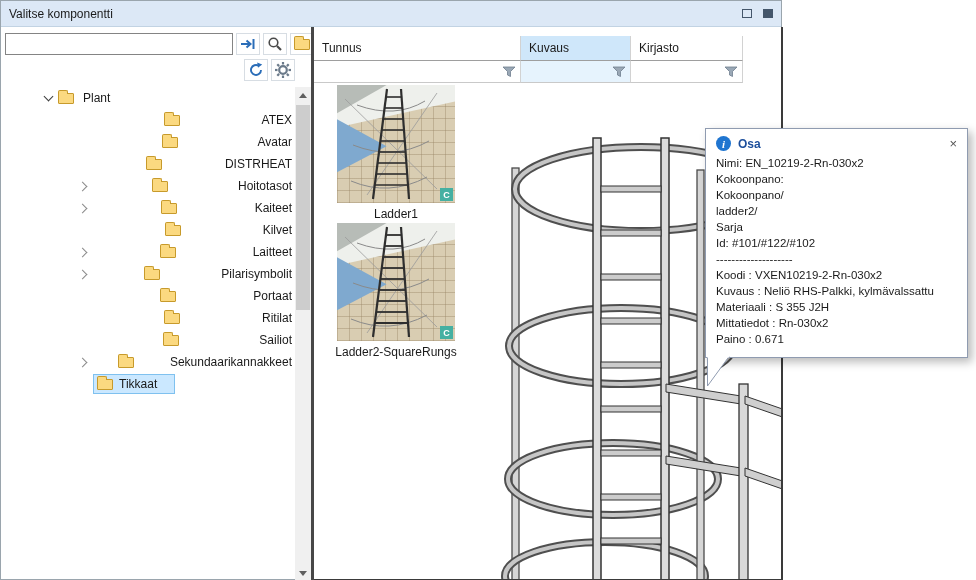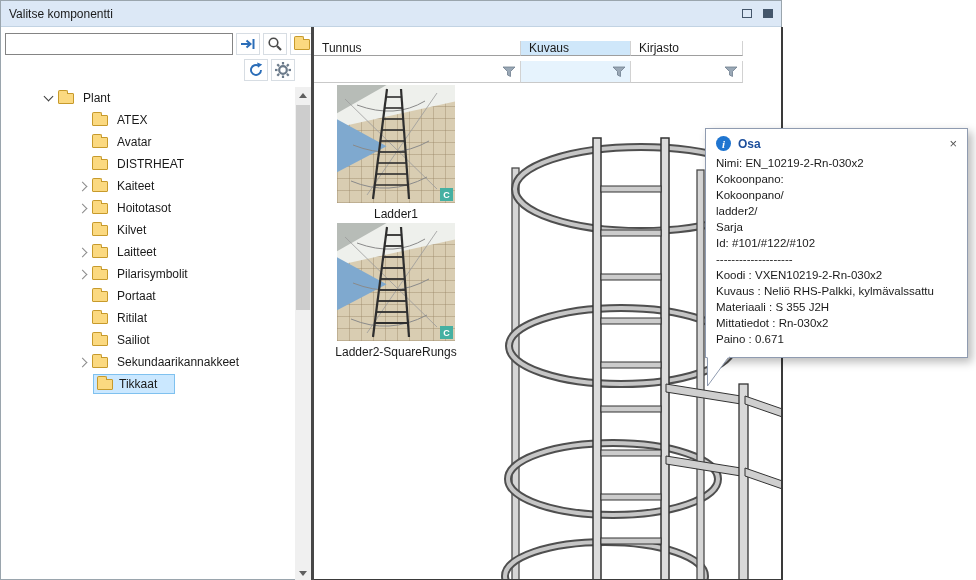--- a/index.html
+++ b/index.html
@@ -35,21 +35,21 @@
                  border-radius:1px; position:relative; display:inline-block; }
   .mini-folder::before { content:""; position:absolute; top:-4px; left:-1px; width:8px; height:3px;
                  background:#fbd980; border:1px solid #c79a2b; border-bottom:none;
                  border-radius:2px 2px 0 0; }
 
   
   .tree { position:absolute; left:0; top:86px; width:294px; height:494px; overflow:hidden;
           font-size:12px; }
   .trow { height:22px; display:flex; align-items:center; gap:6px; cursor:default; }
   .trow.root  { padding-left:44px; }
-  .trow.child { padding-left:78px; }
+  .trow.child { padding-left:78px;justify-content:space-between; }
   .chev { display:inline-block; width:7px; height:7px; flex:0 0 7px;
           border-right:1.6px solid #8a8a8a; border-bottom:1.6px solid #8a8a8a;
           transform:rotate(-45deg); }
   .chev.down { border-color:#3c3c3c; transform:rotate(45deg); margin-top:-3px; }
   .chev.hidden { visibility:hidden; }
   .tlabel { padding:1px 3px; white-space:nowrap; }
   .selbox { display:flex; align-items:center; gap:6px; background:#cbe8ff;
             border:1px solid #7fc1ef; padding:2px 17px 2px 3px; margin-left:-3px; }
 
   
@@ -61,21 +61,21 @@
             border-bottom:5px solid #5f5f5f; }
   .tri-down { width:0; height:0; border-left:4px solid transparent; border-right:4px solid transparent;
             border-top:5px solid #5f5f5f; }
   .sb-thumb { position:absolute; left:1px; top:18px; width:14px; height:205px; background:#cdcdcd; }
 
   .splitter { position:absolute; left:310px; top:26px; width:3px; height:554px; background:#474747; }
 
   
   .rpanel { position:absolute; left:313px; top:26px; width:469px; height:554px; background:#fff;
             border-right:2px solid #3a3a3a; border-bottom:2px solid #3a3a3a; overflow:hidden; }
-  .cols { position:absolute; left:0; top:9px; display:flex; height:25px;align-items:center; }
+  .cols { position:absolute; left:0; top:9px; display:flex; height:25px; }
   .col { border-bottom:1px solid #9e9e9e; border-right:1px solid #d2d2d2; font-size:12px;
          display:flex; align-items:center; padding:0 8px; background:#fff; cursor:default; }
   .col.c0 { width:207px; } .col.c1 { width:110px; } .col.c2 { width:112px; }
   .col.selected { background:#cfe7fa; }
   .filters { position:absolute; left:0; top:34px; display:flex; height:22px; }
   .fcell { border-bottom:1px solid #c9c9c9; border-right:1px solid #d2d2d2; background:#fff;
            display:flex; align-items:center; justify-content:flex-end; padding-right:4px; }
   .fcell.c0 { width:207px; } .fcell.c1 { width:110px; background:#e6f3fd; } .fcell.c2 { width:112px; }
 
   
@@ -193,26 +193,26 @@
       <span class="tlabel">Avatar</span>
     </div>
     <div class="trow child">
       <span class="chev hidden"></span>
       <span class="mini-folder"></span>
       <span class="tlabel">DISTRHEAT</span>
     </div>
     <div class="trow child">
       <span class="chev"></span>
       <span class="mini-folder"></span>
+      <span class="tlabel">Hoitotasot</span>
+    </div>
+    <div class="trow child">
+      <span class="chev"></span>
+      <span class="mini-folder"></span>
       <span class="tlabel">Kaiteet</span>
-    </div>
-    <div class="trow child">
-      <span class="chev"></span>
-      <span class="mini-folder"></span>
-      <span class="tlabel">Hoitotasot</span>
     </div>
     <div class="trow child">
       <span class="chev hidden"></span>
       <span class="mini-folder"></span>
       <span class="tlabel">Kilvet</span>
     </div>
     <div class="trow child">
       <span class="chev"></span>
       <span class="mini-folder"></span>
       <span class="tlabel">Laitteet</span>

